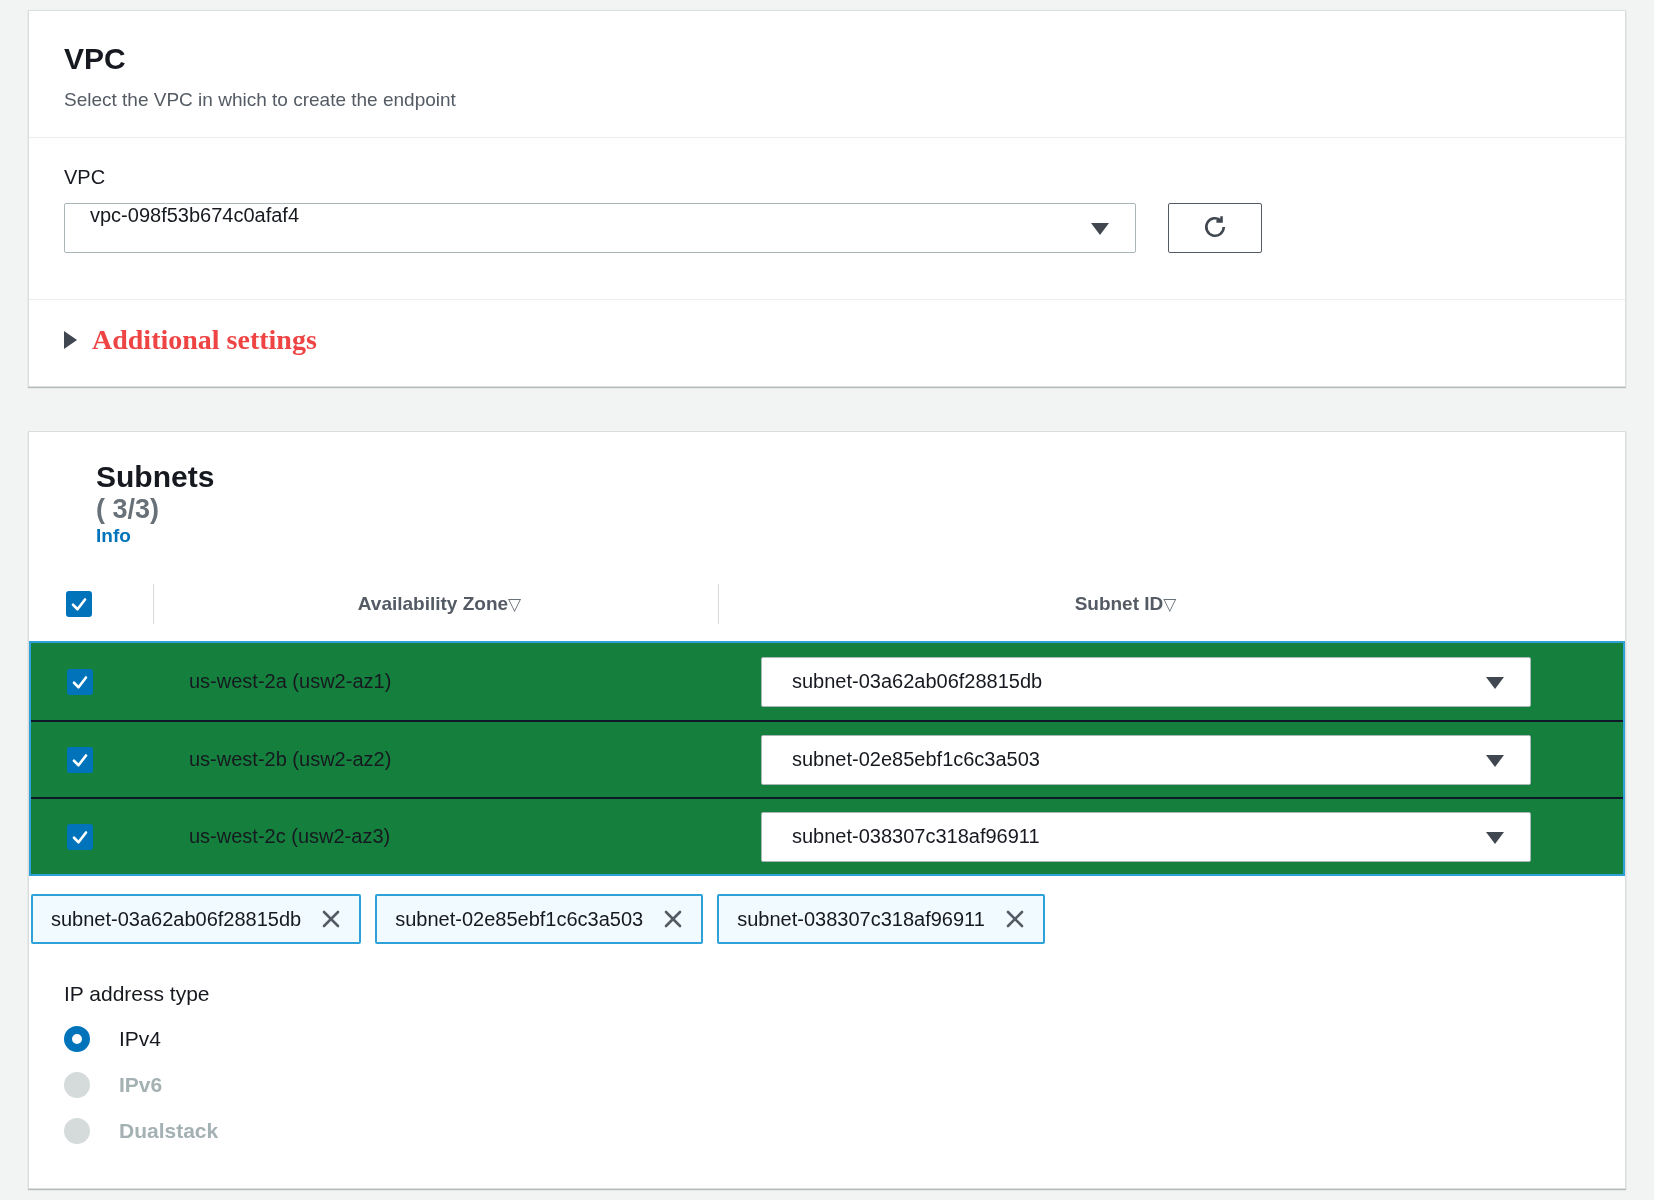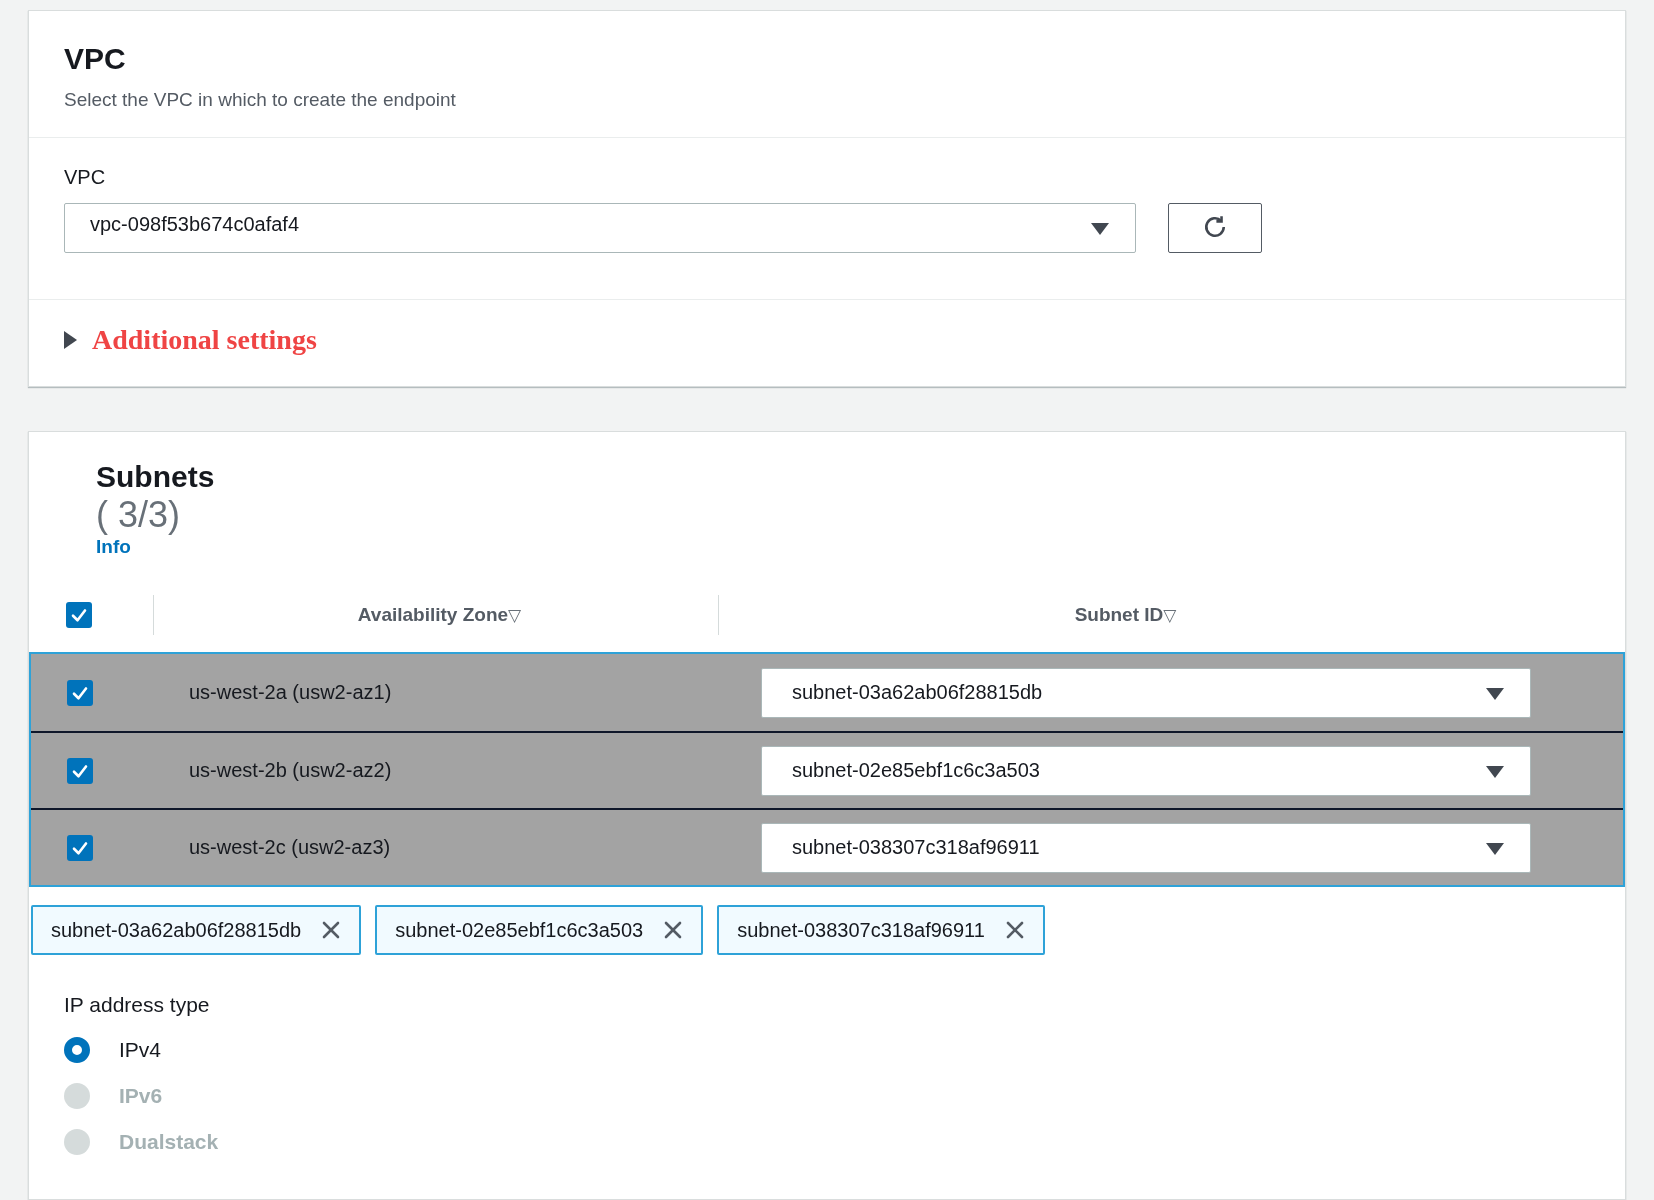--- a/index.html
+++ b/index.html
@@ -25,21 +25,21 @@
   .vpc-title { font-size: 30px; font-weight: 700; color: #16191f; line-height: 36px; }
   .vpc-subtitle { margin-top: 12px; font-size: 19px; color: #545b64; }
   .divider { border-top: 1px solid #eaeded; }
   .vpc-form { padding: 28px 35px 46px; }
   .field-label { font-size: 20px; color: #16191f; }
   .field-desc { margin-top: 10px; font-size: 19px; color: #545b64; }
   .select-row { margin-top: 14px; display: flex; gap: 32px; align-items: center; }
   .select-box {
     position: relative; width: 1072px; height: 50px;
     border: 1px solid #aab7b8; border-radius: 2px; background: #fff;
-    display: flex; align-items: flex-end; padding: 0 52px 16px 25px;
+    display: flex; align-items: flex-start; padding: 0 52px 16px 25px;
     font-size: 20px; color: #16191f; cursor: pointer;
   }
   .caret-down {
     position: absolute; right: 26px; top: 50%; margin-top: -5px;
     width: 0; height: 0;
     border-left: 9px solid transparent; border-right: 9px solid transparent;
     border-top: 12px solid #414750;
   }
   .refresh-btn {
     width: 94px; height: 50px; background: #fff;
@@ -50,21 +50,21 @@
   .tri-right {
     width: 0; height: 0;
     border-top: 9px solid transparent; border-bottom: 9px solid transparent;
     border-left: 13px solid #414750;
   }
   .additional-label { font-size: 28px; font-weight: 700; color: #ef4444; font-family: Liberation Serif, serif; }
 
   
   .subnets-header { padding: 28px 35px 20px; display: flex; align-items: baseline; flex-direction: column; }
   .subnets-title { font-size: 30px; font-weight: 700; color: #16191f; }
-  .subnets-count { margin-left: 28px; font-size: 36px; color: #687078; }
+  .subnets-count { margin-left: 28px; font-size: 27px; color: #687078; font-weight: bold; }
   .info-link { margin-left: 32px; font-size: 19px; font-weight: 700; color: #0073bb; text-decoration: none; cursor: pointer; }
 
   .thead {
     display: grid; grid-template-columns: 124px 1px 564px 1px 1fr;
     align-items: center; height: 74px;
   }
   .th-check { padding-left: 37px; }
   .vdiv { width: 1px; height: 40px; background: #d5dbdb; }
   .th-cell {
     display: flex; align-items: center; justify-content: center;
@@ -75,21 +75,21 @@
   .sort-icon { font-size: 17px; color: #687078; font-weight: 400; cursor: pointer; }
 
   .checkbox {
     width: 26px; height: 26px; background: #0073bb; border-radius: 3px;
     display: flex; align-items: center; justify-content: center; cursor: pointer;
   }
 
   .rows-block { border: 2px solid #2ea2d8; }
   .trow {
     display: grid; grid-template-columns: 125px 565px 1fr;
-    align-items: center; height: 77px; background: #a3a3a3;
+    align-items: center; height: 77px; background: #15803d;
   }
   .trow + .trow { border-top: 2px solid #0f172a; }
   .row-check { padding-left: 36px; }
   .row-az { padding-left: 33px; font-size: 20px; color: #16191f; }
   .row-select {
     position: relative; margin-left: 40px; width: 770px; height: 50px;
     background: #fff; border: 1px solid #aab7b8; border-radius: 2px;
     display: flex; align-items: center; padding: 0 52px 0 30px;
     font-size: 20px; color: #16191f; cursor: pointer;
   }

